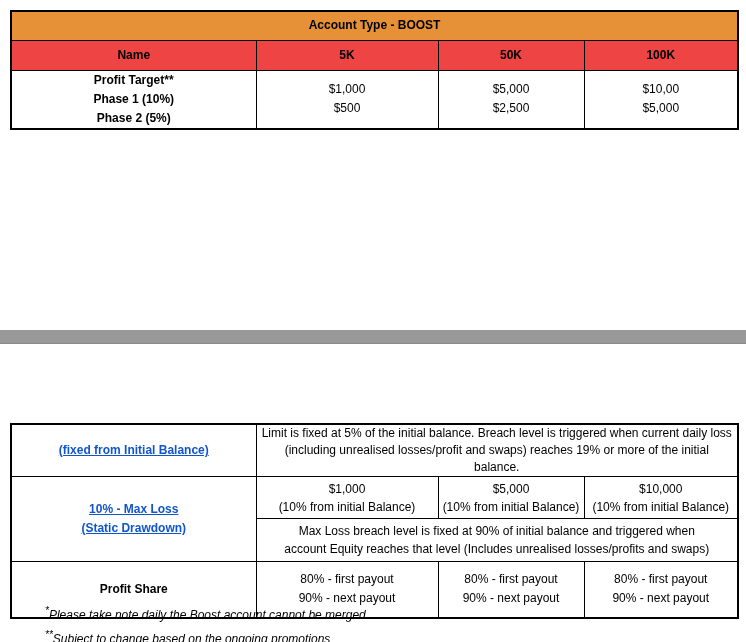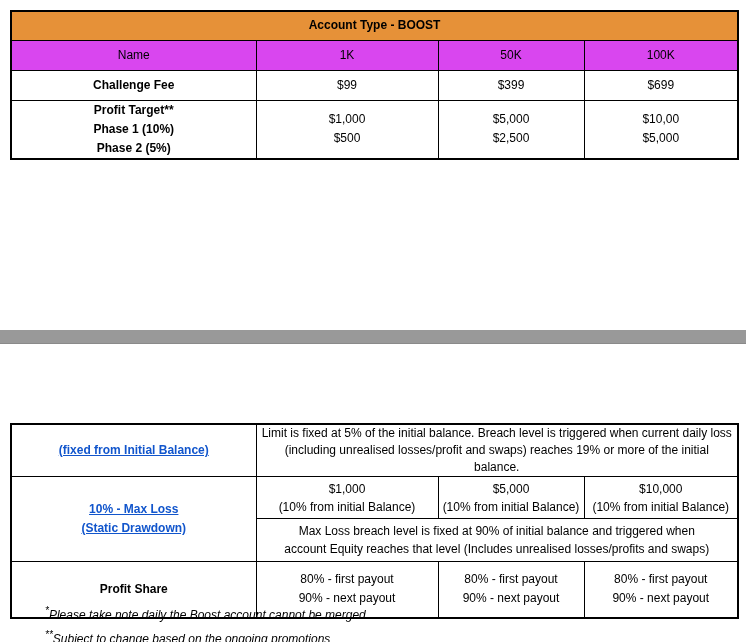--- a/index.html
+++ b/index.html
@@ -28,21 +28,21 @@
     vertical-align: middle;
     font-size: 12px;
     line-height: 19px;
     padding: 0 4px;
     overflow: hidden;
   }
   #table-top { top: 10px; }
   #table-bottom { top: 423px; }
 
   .hdr-dark  { background: #E69138; font-weight: bold; font-size: 13px; }
-  .hdr-light { background: #d946ef; font-weight: normal; font-size: 13px; }
+  .hdr-light { background: #ef4444; font-weight: bold; font-size: 13px; }
   .lbl { font-weight: bold; }
   .link {
     color: #1155CC;
     font-weight: bold;
     text-decoration: underline;
     cursor: pointer;
   }
   .line { display: block; }
   .valign-bottom { vertical-align: bottom; padding-bottom: 2px; }
 
@@ -74,29 +74,23 @@
         <col style="width:182px">
         <col style="width:146px">
         <col style="width:154px">
     </colgroup>
     <tbody>
         <tr style="height:29px">
       <td class="hdr-dark" colspan="4">Account Type - BOOST</td>
     </tr>
     <tr style="height:30px">
       <td class="hdr-light">Name</td>
-      <td class="hdr-light">1K</td>
+      <td class="hdr-light">5K</td>
       <td class="hdr-light">50K</td>
       <td class="hdr-light">100K</td>
-    </tr>
-    <tr style="height:30px">
-      <td class="lbl">Challenge Fee</td>
-      <td>$99</td>
-      <td>$399</td>
-      <td>$699</td>
     </tr>
     <tr style="height:59px">
       <td class="lbl">
         <span class="line">Profit Target**</span>
         <span class="line">Phase 1 (10%)</span>
         <span class="line">Phase 2 (5%)</span>
       </td>
       <td class="valign-bottom">
         <span class="line">$1,000</span>
         <span class="line">$500</span>

